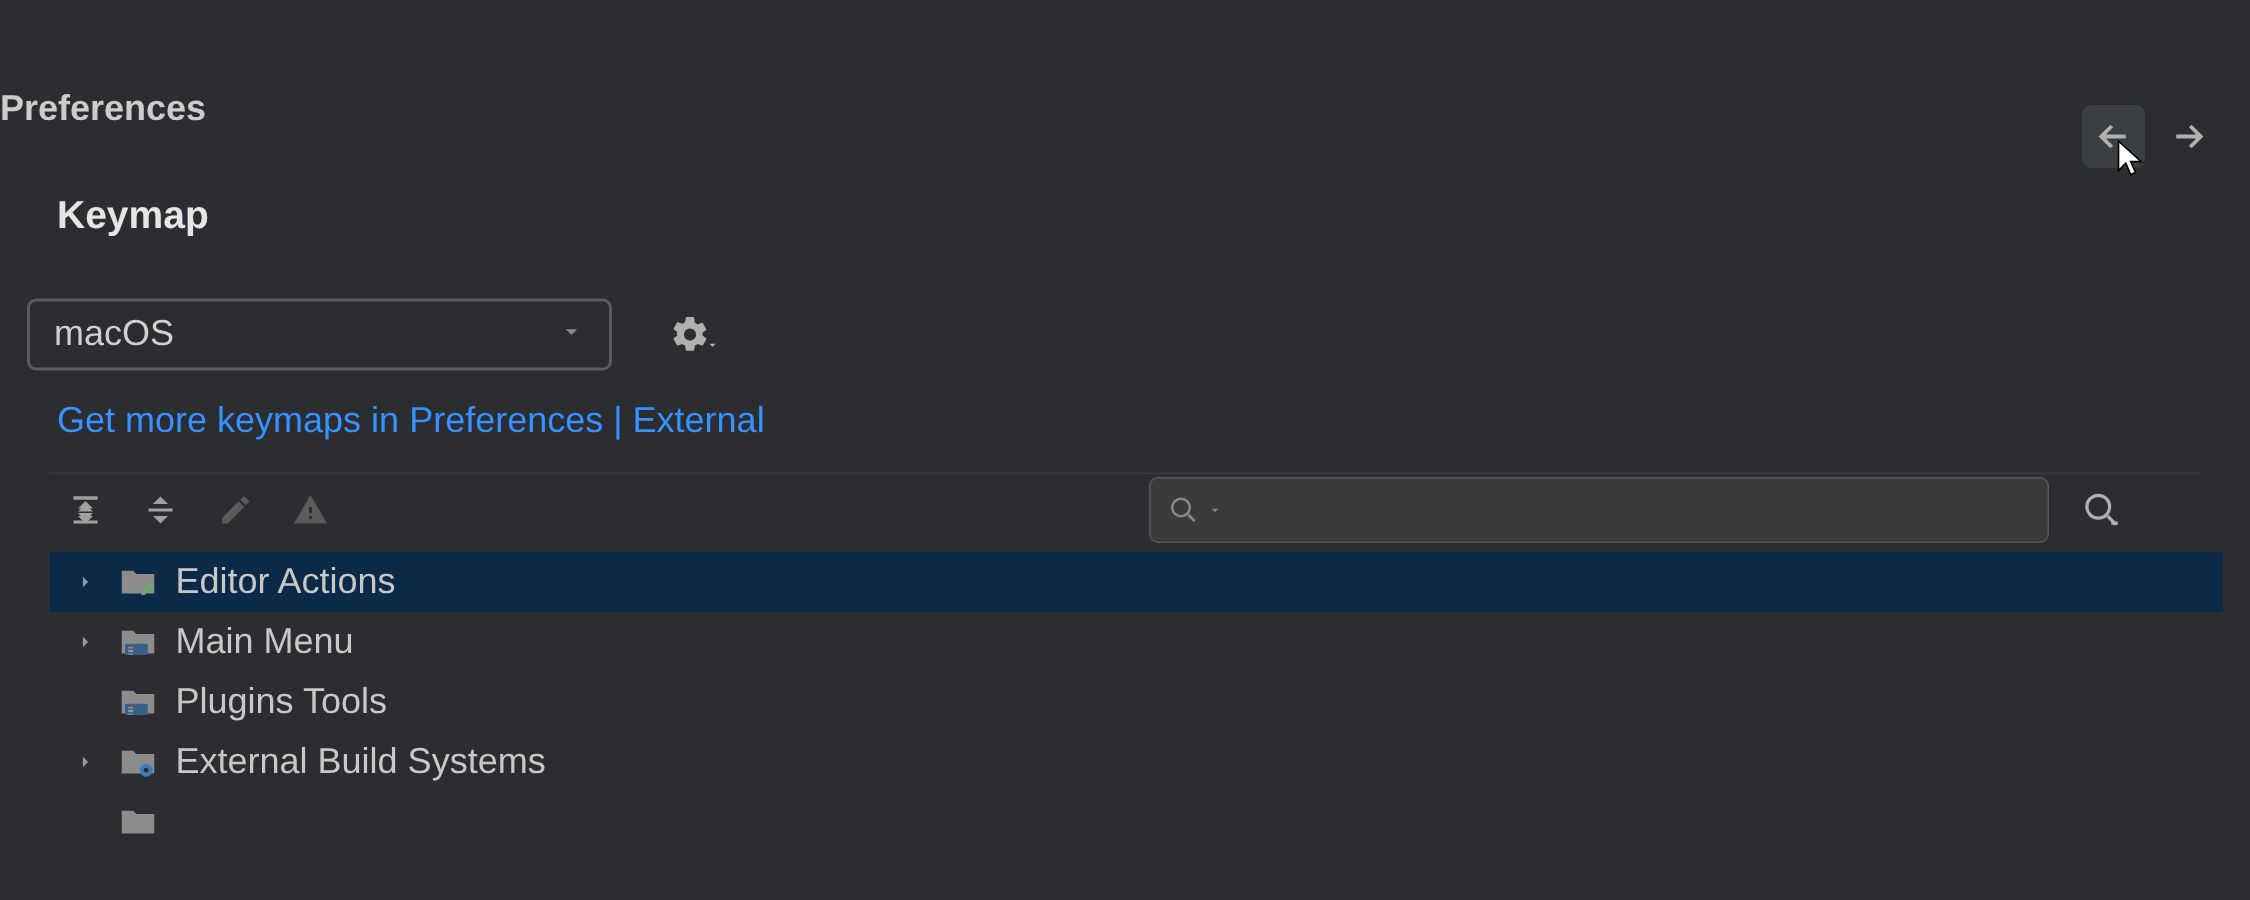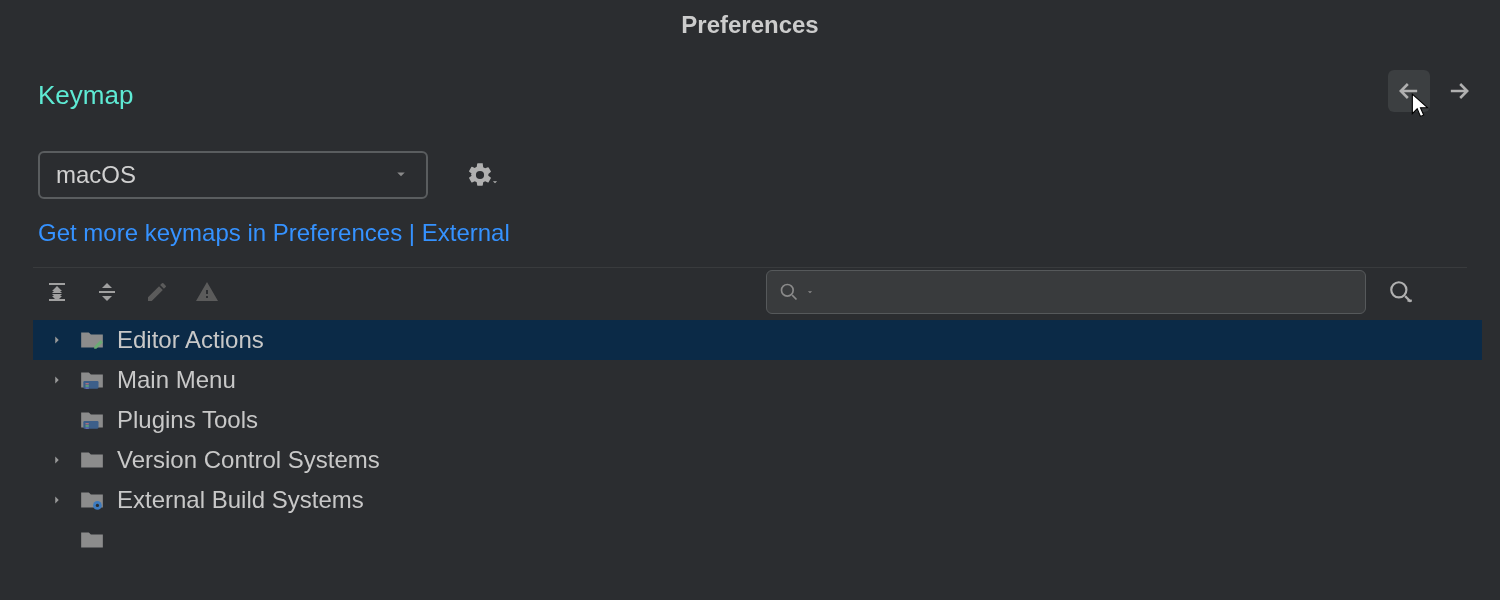--- a/index.html
+++ b/index.html
@@ -7,32 +7,32 @@
   body {
     background: #2b2d30;
     color: #bababa;
     font-family: -apple-system, BlinkMacSystemFont, "Segoe UI", sans-serif;
     font-size: 22px;
   }
   .header {
     height: 50px;
     display: flex;
     align-items: center;
-    justify-content: center;
     position: relative;
+    margin-top: 48px;
   }
   .header-title {
     color: #cccccc;
     font-weight: 600;
     font-size: 24px;
   }
   .section-title {
     padding: 30px 0 0 38px;
-    color: #5eead4;
-    font-weight: 400;
+    color: #e5e5e5;
+    font-weight: 700;
     font-size: 26px;
   }
   .nav-arrows {
     position: absolute;
     right: 20px;
     top: 70px;
     display: flex;
     gap: 8px;
     align-items: center;
   }
@@ -50,21 +50,21 @@
   }
   .cursor {
     position: absolute;
     top: 92px;
     right: 66px;
     pointer-events: none;
   }
   .keymap-row {
     display: flex;
     align-items: center;
-    padding: 40px 0 0 38px;
+    padding: 40px 0 0 18px;
     gap: 38px;
   }
   .dropdown {
     width: 390px;
     height: 48px;
     background: #2b2d30;
     border: 2px solid #5a5d5f;
     border-radius: 6px;
     display: flex;
     align-items: center;
@@ -309,33 +309,20 @@
     </div>
     <div class="tree-row">
       <span class="chevron">
         <svg width="14" height="14" viewBox="0 0 24 24" fill="currentColor">
           <path d="M9 6l6 6-6 6z"></path>
         </svg>
       </span>
       <span class="folder">
         <svg width="26" height="26" viewBox="0 0 24 24">
           <path fill="#8c8c8c" d="M2 5h7l2 2h11v12H2z"></path>
-        </svg>
-      </span>
-      <span>Version Control Systems</span>
-    </div>
-    <div class="tree-row">
-      <span class="chevron">
-        <svg width="14" height="14" viewBox="0 0 24 24" fill="currentColor">
-          <path d="M9 6l6 6-6 6z"></path>
-        </svg>
-      </span>
-      <span class="folder">
-        <svg width="26" height="26" viewBox="0 0 24 24">
-          <path fill="#8c8c8c" d="M2 5h7l2 2h11v12H2z"></path>
           <circle cx="17" cy="17" r="4" fill="#3c7abf"></circle>
           <circle cx="17" cy="17" r="1.5" fill="#2b2d30"></circle>
         </svg>
       </span>
       <span>External Build Systems</span>
     </div>
     <div class="tree-row">
       <span class="chevron blank">
         <svg width="14" height="14" viewBox="0 0 24 24" fill="currentColor">
           <path d="M9 6l6 6-6 6z"></path>

